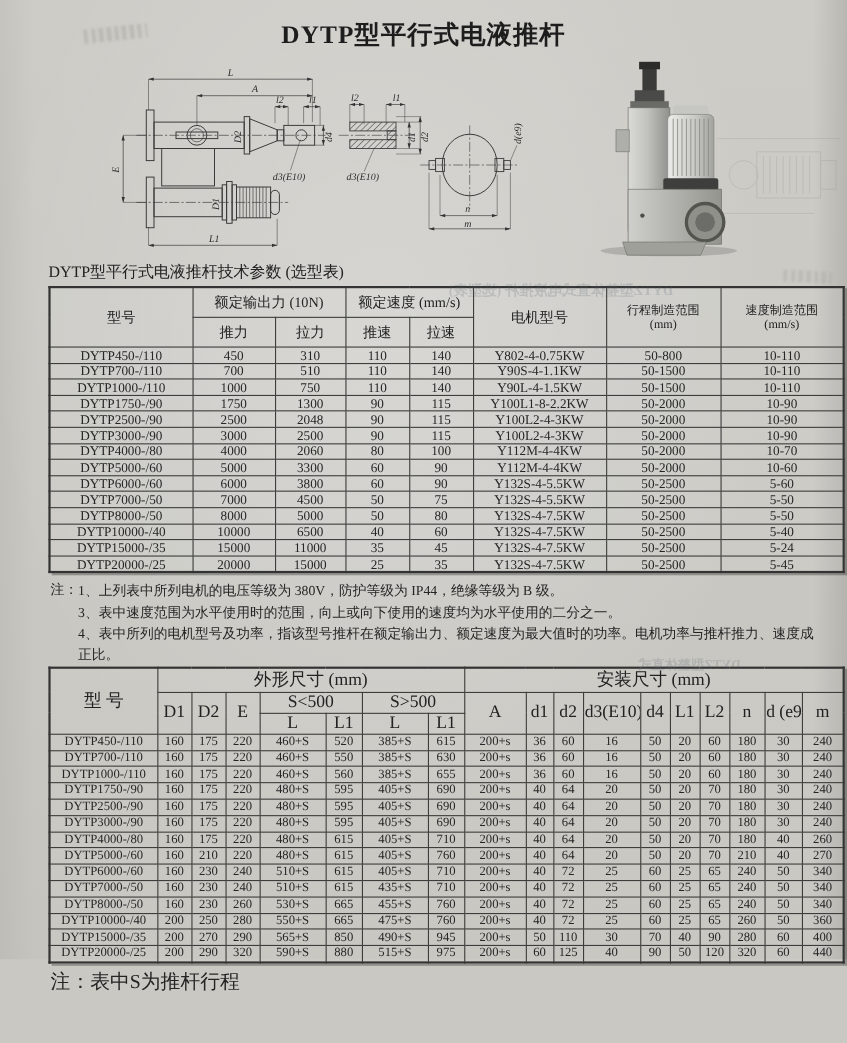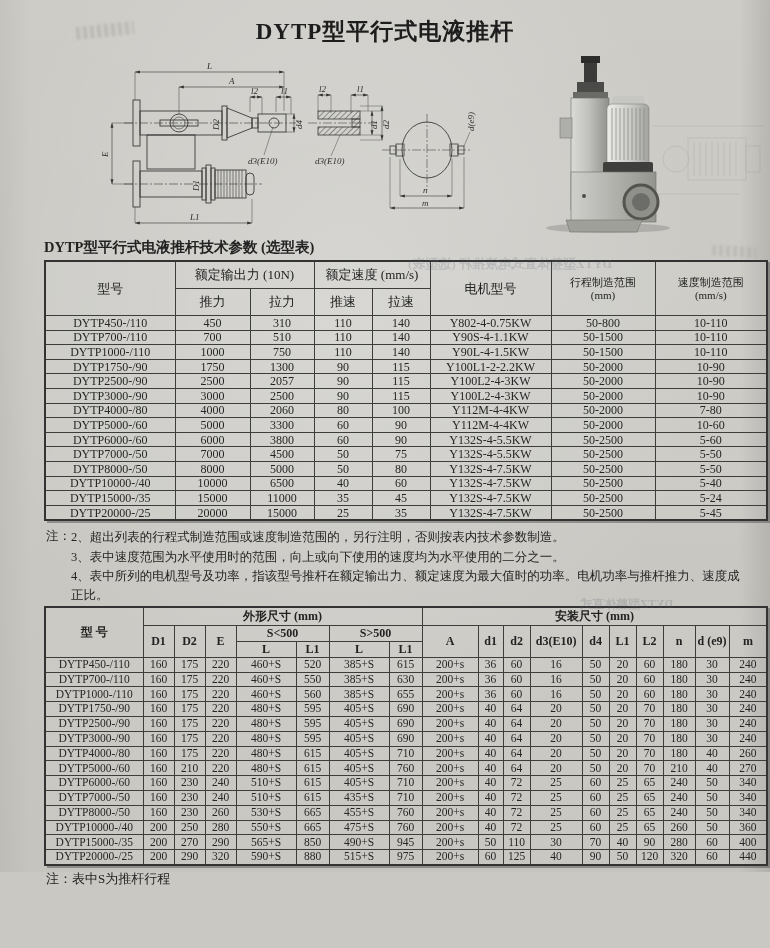--- a/index.html
+++ b/index.html
@@ -19,48 +19,48 @@
   }
   .title{
     margin:0;padding-top:16px;height:40px;
     text-align:center;font-size:23px;font-weight:bold;color:#1d1d1d;
     letter-spacing:1px;
   }
   .figure-row{position:relative;width:770px;height:180px;}
   .figure-row svg{display:block;}
   .dim-label{font-family:"Liberation Serif",serif;font-style:italic;font-size:9px;fill:#2e2e2e;}
   .cjk-caption{
-    margin:2px 0 3px 44px;font-size:14.5px;font-weight:bold;color:#222;
+    margin:2px 0 3px 44px;font-size:14.5px;font-weight:normal;color:#222;
   }
   table{
     border-collapse:collapse;table-layout:fixed;
     margin-left:44px;width:722px;
     box-shadow:3px 2px 0 rgba(50,50,48,0.38);
     background:rgba(255,255,255,0.06);
   }
   th,td{
     border:1px solid #3d3d3b;
     text-align:center;vertical-align:middle;
     padding:0 1px;overflow:hidden;white-space:nowrap;
   }
   table{border:2px solid #333;}
   #t1 th{font-size:13px;font-weight:normal;height:26px;color:#222;}
   #t1 td{font-size:12px;height:13.6px;line-height:1;}
-  #t2 th{font-size:12px;font-weight:bold;color:#222;}
+  #t2 th{font-size:16px;font-weight:normal;color:#222;}
   #t2 tr.h1 th{height:15px;}
   #t2 tr.h2 th{height:15px;}
   #t2 tr.h3 th{height:14px;}
   #t2 td{font-size:11.5px;height:13.8px;line-height:1;}
   .two-line{line-height:1.15;display:block;font-size:11px;}
   .notes{margin:7px 0 0 46px;width:700px;font-size:12.5px;color:#242424;}
   .note-flex{display:flex;}
   .note-label{flex:0 0 auto;}
   .note-items{flex:1 1 auto;}
   .note-item{line-height:1.55;}
-  .footnote{margin:4px 0 0 46px;font-size:13px;color:#242424;}
+  .footnote{margin:4px 0 0 46px;font-size:18px;color:#242424;}
   .sec2{margin-top:14px;}
   .ghost{
     position:absolute;transform:scaleX(-1);
     color:#56606c;opacity:0.20;font-weight:bold;
     filter:blur(0.4px);pointer-events:none;white-space:nowrap;
   }
   .ghost1{left:408px;top:255px;font-size:13px;}
   .ghost2{left:580px;top:596px;font-size:12px;}
   .smudge{
     position:absolute;pointer-events:none;opacity:0.35;filter:blur(1px);
@@ -302,28 +302,28 @@
           <td>Y90L-4-1.5KW</td>
           <td>50-1500</td>
           <td>10-110</td>
         </tr>
         <tr>
           <td>DYTP1750-/90</td>
           <td>1750</td>
           <td>1300</td>
           <td>90</td>
           <td>115</td>
-          <td>Y100L1-2-2.2KW</td>
+          <td>Y100L1-8-2.2KW</td>
           <td>50-2000</td>
           <td>10-90</td>
         </tr>
         <tr>
           <td>DYTP2500-/90</td>
           <td>2500</td>
-          <td>2057</td>
+          <td>2048</td>
           <td>90</td>
           <td>115</td>
           <td>Y100L2-4-3KW</td>
           <td>50-2000</td>
           <td>10-90</td>
         </tr>
         <tr>
           <td>DYTP3000-/90</td>
           <td>3000</td>
           <td>2500</td>
@@ -334,21 +334,21 @@
           <td>10-90</td>
         </tr>
         <tr>
           <td>DYTP4000-/80</td>
           <td>4000</td>
           <td>2060</td>
           <td>80</td>
           <td>100</td>
           <td>Y112M-4-4KW</td>
           <td>50-2000</td>
-          <td>7-80</td>
+          <td>10-70</td>
         </tr>
         <tr>
           <td>DYTP5000-/60</td>
           <td>5000</td>
           <td>3300</td>
           <td>60</td>
           <td>90</td>
           <td>Y112M-4-4KW</td>
           <td>50-2000</td>
           <td>10-60</td>
@@ -413,21 +413,21 @@
           <td>50-2500</td>
           <td>5-45</td>
         </tr>
       </tbody>
   </table>
 
   <div class="notes">
     <div class="note-flex">
       <span class="note-label">注：</span>
       <div class="note-items">
-        <div class="note-item">2、超出列表的行程式制造范围或速度制造范围的，另行注明，否则按表内技术参数制造。</div>
+        <div class="note-item">1、上列表中所列电机的电压等级为 380V，防护等级为 IP44，绝缘等级为 B 级。</div>
         <div class="note-item">3、表中速度范围为水平使用时的范围，向上或向下使用的速度均为水平使用的二分之一。</div>
         <div class="note-item">4、表中所列的电机型号及功率，指该型号推杆在额定输出力、额定速度为最大值时的功率。电机功率与推杆推力、速度成正比。</div>
       </div>
     </div>
   </div>
 
 
   <table id="t2">
     <colgroup>
       <col style="width:98px">

